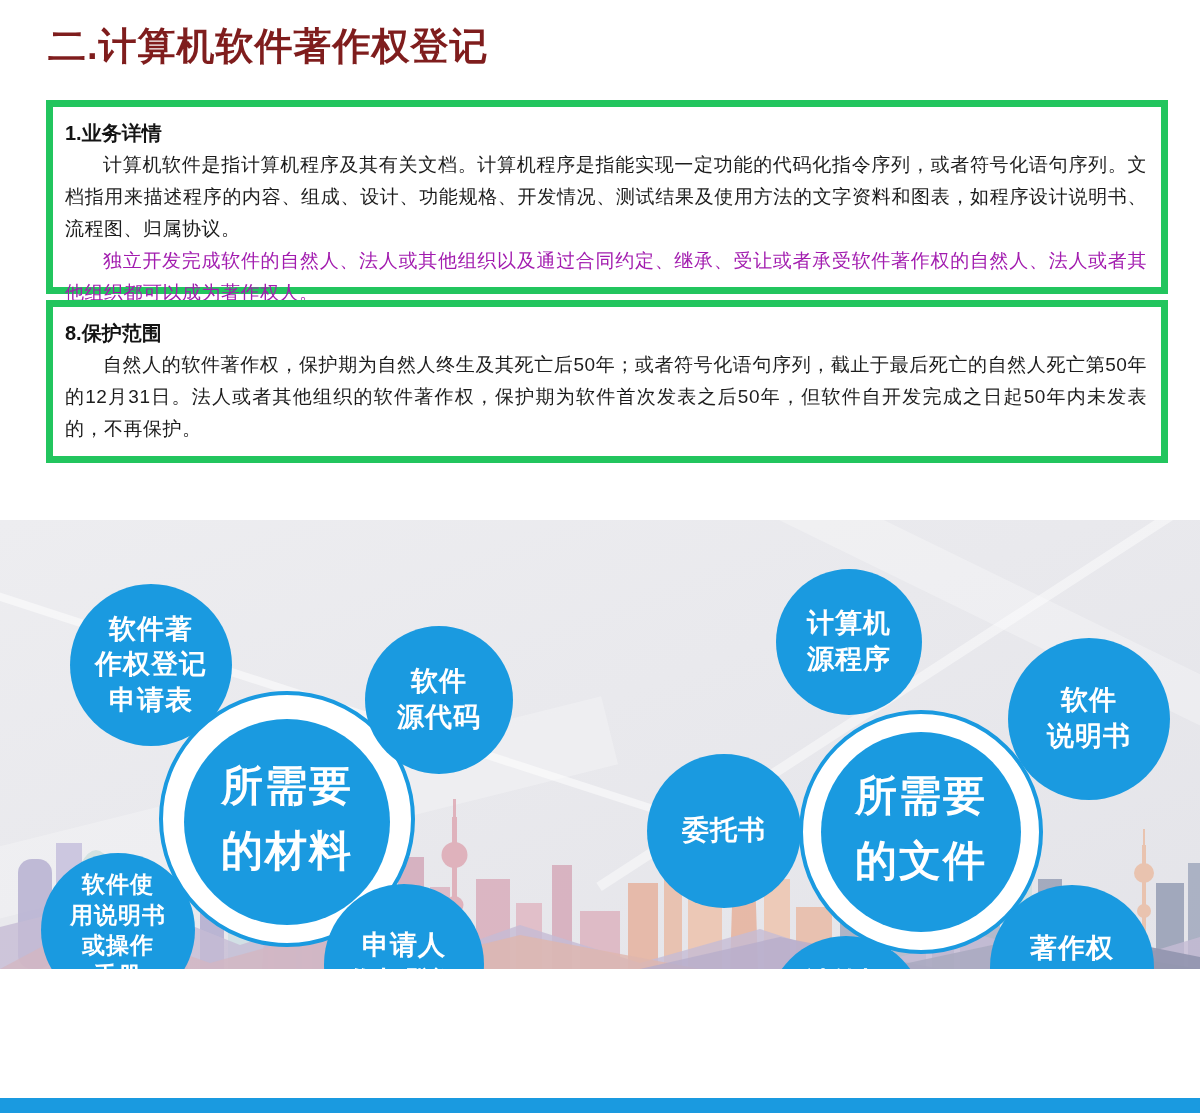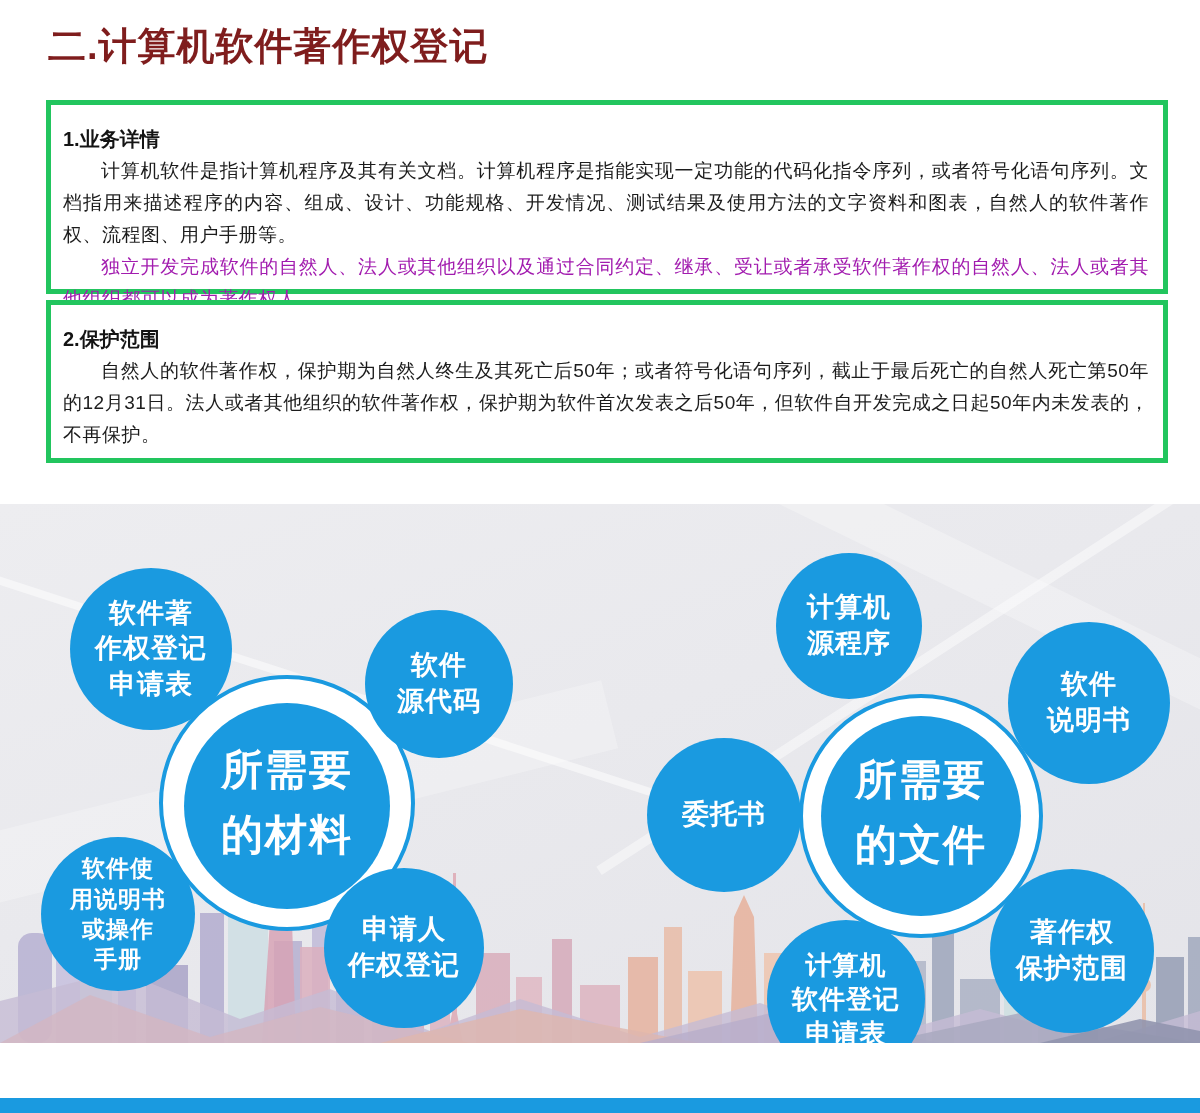--- a/index.html
+++ b/index.html
@@ -12,38 +12,38 @@
 
   
   .page-title{
     position:absolute;left:48px;top:21px;
     font-size:38px;font-weight:bold;color:#7f1d1d;letter-spacing:1px;
   }
 
   
   .section-card{
     position:absolute;left:46px;width:1122px;background:#fff;
-    border:5px solid #22c55e;box-sizing:border-box;
-    padding:18px 14px 4px 12px;
+    border:7px solid #22c55e;box-sizing:border-box;
+    padding:10px 14px 4px 12px;
   }
   .card-1{top:100px;height:194px;}
   .card-2{top:300px;height:163px;}
   .section-heading{
     font-size:20px;font-weight:bold;color:#141414;line-height:28px;margin:2px 0 2px 0;
   }
   .section-paragraph{
     font-size:19px;line-height:32px;text-align:justify;
     text-indent:2em;margin:0;letter-spacing:0.5px;
   }
   .p-dark{color:#1c1c1c;}
   .p-gray{color:#a21caf;}
 
   
   .diagram-panel{
-    position:absolute;left:0;top:504px;width:1200px;height:539px;
+    position:absolute;left:0;top:520px;width:1200px;height:449px;
     background:linear-gradient(160deg,#ededf0 0%,#e9e9ed 45%,#e4e4e9 100%);
     overflow:hidden;
   }
   .streak{position:absolute;background:rgba(255,255,255,.45);pointer-events:none;}
   .streak-1{width:980px;height:10px;left:520px;top:95px;transform:rotate(-33deg);}
   .streak-2{width:760px;height:46px;left:560px;top:30px;transform:rotate(26deg);background:rgba(255,255,255,.28);}
   .streak-3{width:900px;height:8px;left:-120px;top:180px;transform:rotate(18deg);background:rgba(255,255,255,.5);}
   .streak-4{width:700px;height:70px;left:-80px;top:260px;transform:rotate(-14deg);background:rgba(255,255,255,.25);}
 
   
@@ -83,26 +83,26 @@
 </style>
 </head>
 <body>
 
 <div class="page">
 
   <div class="page-title">二.计算机软件著作权登记</div>
 
   <div class="section-card card-1">
     <div class="section-heading">1.业务详情</div>
-    <p class="section-paragraph p-dark">计算机软件是指计算机程序及其有关文档。计算机程序是指能实现一定功能的代码化指令序列，或者符号化语句序列。文档指用来描述程序的内容、组成、设计、功能规格、开发情况、测试结果及使用方法的文字资料和图表，自然人的软件著作权、流程图、用户手册等。</p>
+    <p class="section-paragraph p-dark">计算机软件是指计算机程序及其有关文档。计算机程序是指能实现一定功能的代码化指令序列，或者符号化语句序列。文档指用来描述程序的内容、组成、设计、功能规格、开发情况、测试结果及使用方法的文字资料和图表，如程序设计说明书、流程图、归属协议。</p>
     <p class="section-paragraph p-gray">独立开发完成软件的自然人、法人或其他组织以及通过合同约定、继承、受让或者承受软件著作权的自然人、法人或者其他组织都可以成为著作权人。</p>
   </div>
 
   <div class="section-card card-2">
-    <div class="section-heading">2.保护范围</div>
+    <div class="section-heading">8.保护范围</div>
     <p class="section-paragraph p-dark">自然人的软件著作权，保护期为自然人终生及其死亡后50年；或者符号化语句序列，截止于最后死亡的自然人死亡第50年的12月31日。法人或者其他组织的软件著作权，保护期为软件首次发表之后50年，但软件自开发完成之日起50年内未发表的，不再保护。</p>
   </div>
 
   <div class="diagram-panel">
     <div class="streak streak-1"></div>
     <div class="streak streak-2"></div>
     <div class="streak streak-3"></div>
     <div class="streak streak-4"></div>
 
     <svg class="city-skyline" viewBox="0 0 1200 182" preserveAspectRatio="none">

